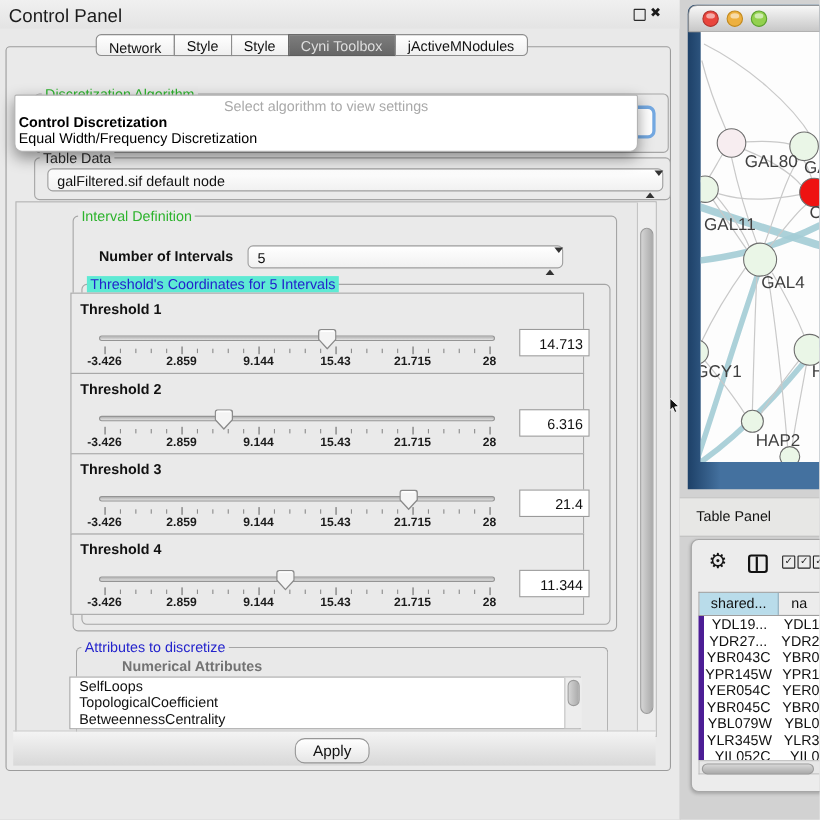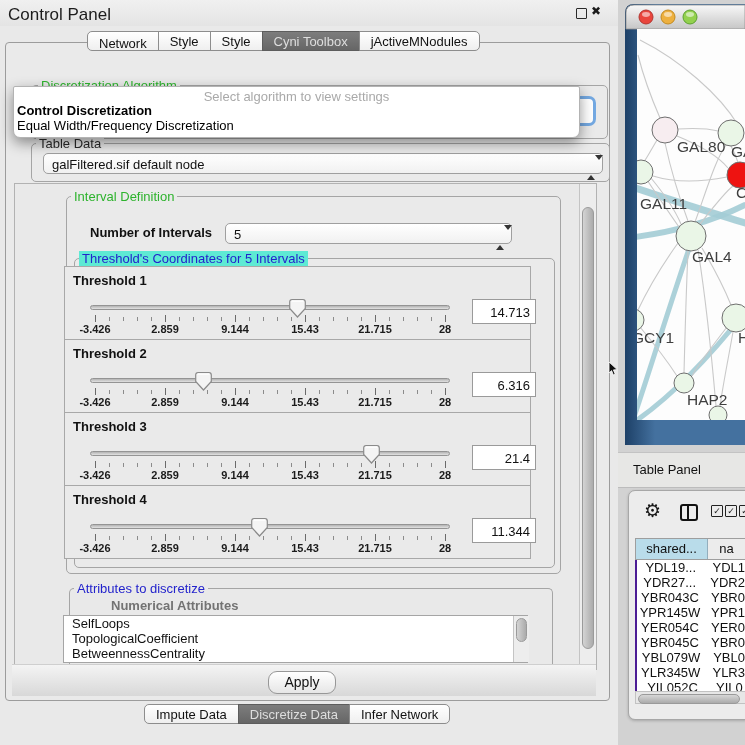--- a/index.html
+++ b/index.html
@@ -87,21 +87,21 @@
   
   #table-window{left:628px;top:490px;width:117px;height:228px;background:#ececec;border:1px solid #a7a7a7;border-radius:7px 0 0 7px;box-shadow:0 1px 3px rgba(0,0,0,0.2);}
   #gear-icon{left:644px;top:501px;font-size:19px;color:#161616;font-family:"DejaVu Sans",sans-serif;line-height:19px;}
   #panes-icon{left:680px;top:504px;width:14px;height:13px;border:2px solid #111;border-radius:3px;}
   #panes-icon::after{content:"";position:absolute;left:5px;top:0;width:2px;height:13px;background:#111;}
   .cb-icon{position:absolute;width:10px;height:10px;border:1.5px solid #222;border-radius:1px;font-size:9px;line-height:10px;text-align:center;color:#222;font-family:"DejaVu Sans",sans-serif;}
   
   #dt-header{left:635px;top:538px;width:110px;height:22px;display:flex;border:1px solid #9e9e9e;border-right:none;box-sizing:border-box;background:#ececec;}
   #dt-col1{width:71px;background:#b9dcea;border-right:1px solid #93aebd;font-size:13px;color:#111;text-align:center;line-height:20px;}
   #dt-col2{flex:1;font-size:13px;color:#111;text-align:center;line-height:20px;}
-  #dt-rows{left:635px;top:560px;width:110px;height:131px;background:#fff;border-left:2px solid #4c1d95;overflow:hidden;box-sizing:border-box;}
+  #dt-rows{left:635px;top:560px;width:110px;height:131px;background:#fff;border-left:5px solid #4c1d95;overflow:hidden;box-sizing:border-box;}
   .dt-row{display:flex;height:15px;}
   .dt-c1{width:71px;text-align:center;font-size:13px;color:#111;line-height:15px;}
   .dt-c2{flex:1;padding-left:8px;font-size:13px;color:#111;line-height:15px;white-space:nowrap;}
   #dt-hsb{left:635px;top:691px;width:110px;height:13px;background:#e7e7e7;border:1px solid #c2c2c2;border-right:none;box-sizing:border-box;}
   #dt-hsb-thumb{position:absolute;left:2px;top:2px;width:100px;height:8px;border-radius:5px;background:linear-gradient(#d7d7d7,#ababab);border:1px solid #9a9a9a;}
   
   #cursor{left:608px;top:362px;z-index:60;}
 </style>
 </head>
 <body>
@@ -347,31 +347,20 @@
       <div class="attr-item">TopologicalCoefficient</div>
       <div class="attr-item">BetweennessCentrality</div>
     </div>
   <div class="vsb-track" style="left:513px;top:616px;width:15px;height:46px;">
     <div class="vsb-thumb" style="left:2px;top:2px;width:11px;height:24px;"></div>
   </div>
 
   <div class="abs" id="apply-band"></div>
   <div class="abs" id="apply-btn">Apply</div>
 
-  <div class="abs tabrow" id="bottom-tabs">
-    <div class="tab">
-        <span>Impute Data</span>
-      </div>
-    <div class="tab selected">
-        <span>Discretize Data</span>
-      </div>
-    <div class="tab">
-        <span>Infer Network</span>
-      </div>
-  </div>
 <div class="abs" id="algo-popup">
       <div class="hint">Select algorithm to view settings</div>
       <div class="opt1">Control Discretization</div>
       <div class="opt2">Equal Width/Frequency Discretization</div>
     </div>
   </div>
 
 <div class="abs" id="right-bg"></div>
 
 <svg class="abs" id="network-svg" style="left:625px;top:4px;" width="120" height="441" viewBox="0 0 120 441">

